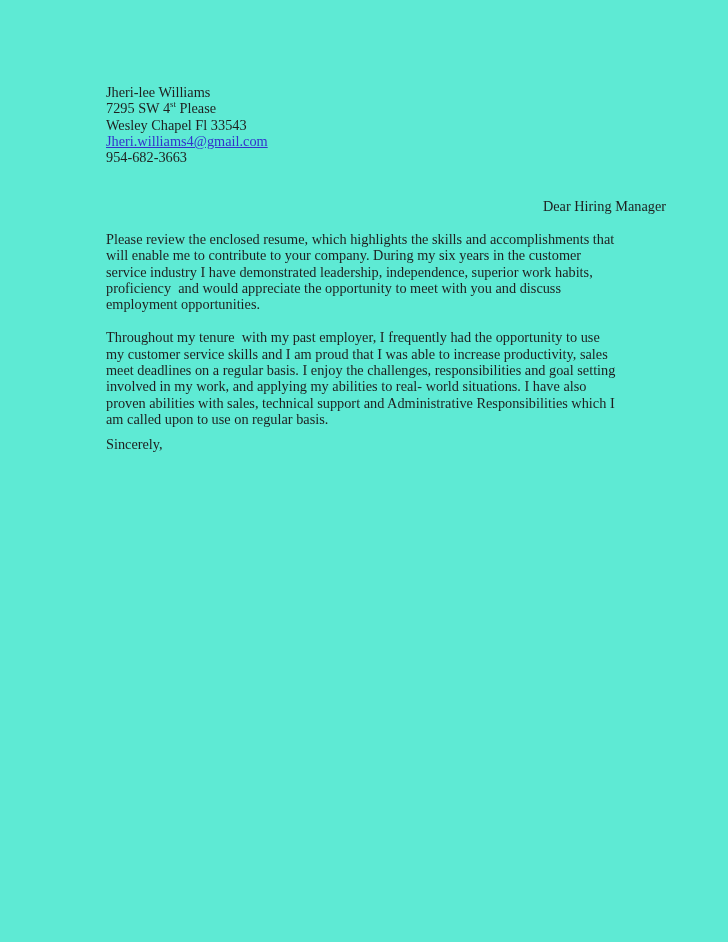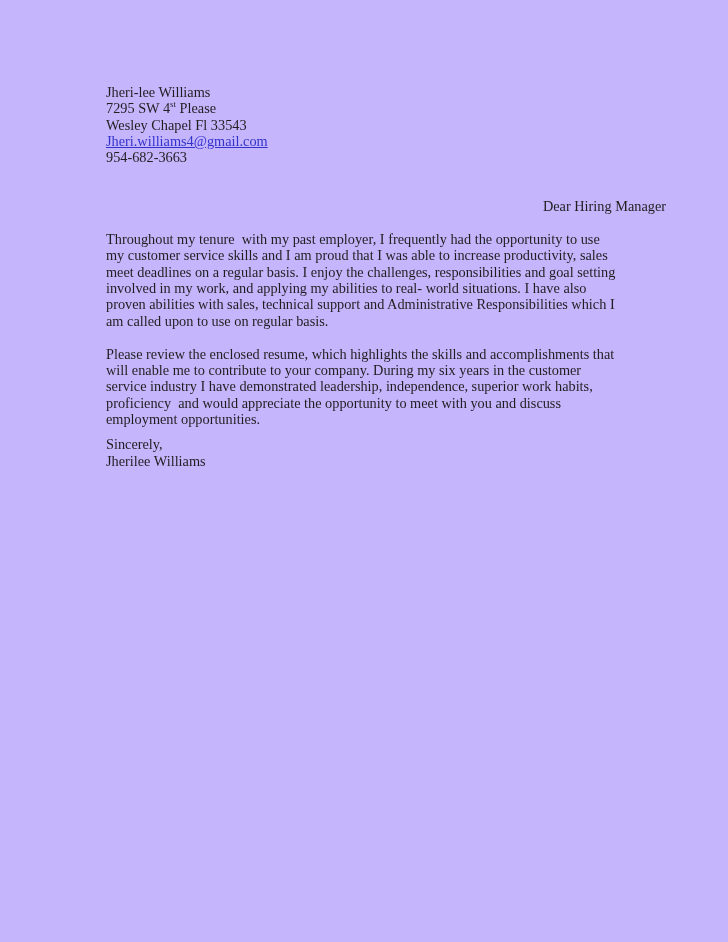--- a/index.html
+++ b/index.html
@@ -4,21 +4,21 @@
 <style>
   html, body {
     margin: 0;
     padding: 0;
     background: #ffffff;
   }
   .page {
     position: relative;
     width: 728px;
     height: 942px;
-    background: #c4b5fd;
+    background: #5eead4;
     overflow: hidden;
     font-family: "Liberation Serif", "DejaVu Serif", serif;
     font-size: 14.3px;
     line-height: 16.35px;
     color: #1f1f1f;
   }
   .content {
     position: absolute;
     top: 84px;
     left: 106px;
@@ -57,33 +57,32 @@
     <div class="header-block">
       <div class="line">Jheri-lee Williams</div>
       <div class="line"><span>7295 SW 4</span><sup class="ordinal">st</sup><span> Please</span></div>
       <div class="line">Wesley Chapel Fl 33543</div>
       <div class="line"><a class="email-link" href="#">Jheri.williams4@gmail.com</a></div>
       <div class="line">954-682-3663</div>
     </div>
 
     <p class="greeting">Dear Hiring Manager</p>
 
+    <p class="para">Please review the enclosed resume, which highlights the skills and accomplishments that
+will enable me to contribute to your company. During my six years in the customer
+service industry I have demonstrated leadership, independence, superior work habits,
+proficiency  and would appreciate the opportunity to meet with you and discuss
+employment opportunities.</p>
+
     <p class="para">Throughout my tenure  with my past employer, I frequently had the opportunity to use
 my customer service skills and I am proud that I was able to increase productivity, sales
 meet deadlines on a regular basis. I enjoy the challenges, responsibilities and goal setting
 involved in my work, and applying my abilities to real- world situations. I have also
 proven abilities with sales, technical support and Administrative Responsibilities which I
 am called upon to use on regular basis.</p>
 
-    <p class="para">Please review the enclosed resume, which highlights the skills and accomplishments that
-will enable me to contribute to your company. During my six years in the customer
-service industry I have demonstrated leadership, independence, superior work habits,
-proficiency  and would appreciate the opportunity to meet with you and discuss
-employment opportunities.</p>
-
 
     <div class="closing-block">
       <div class="line">Sincerely,</div>
-      <div class="line">Jherilee Williams</div>
     </div>
 
   </div>
 </div>
 
 </body></html>

